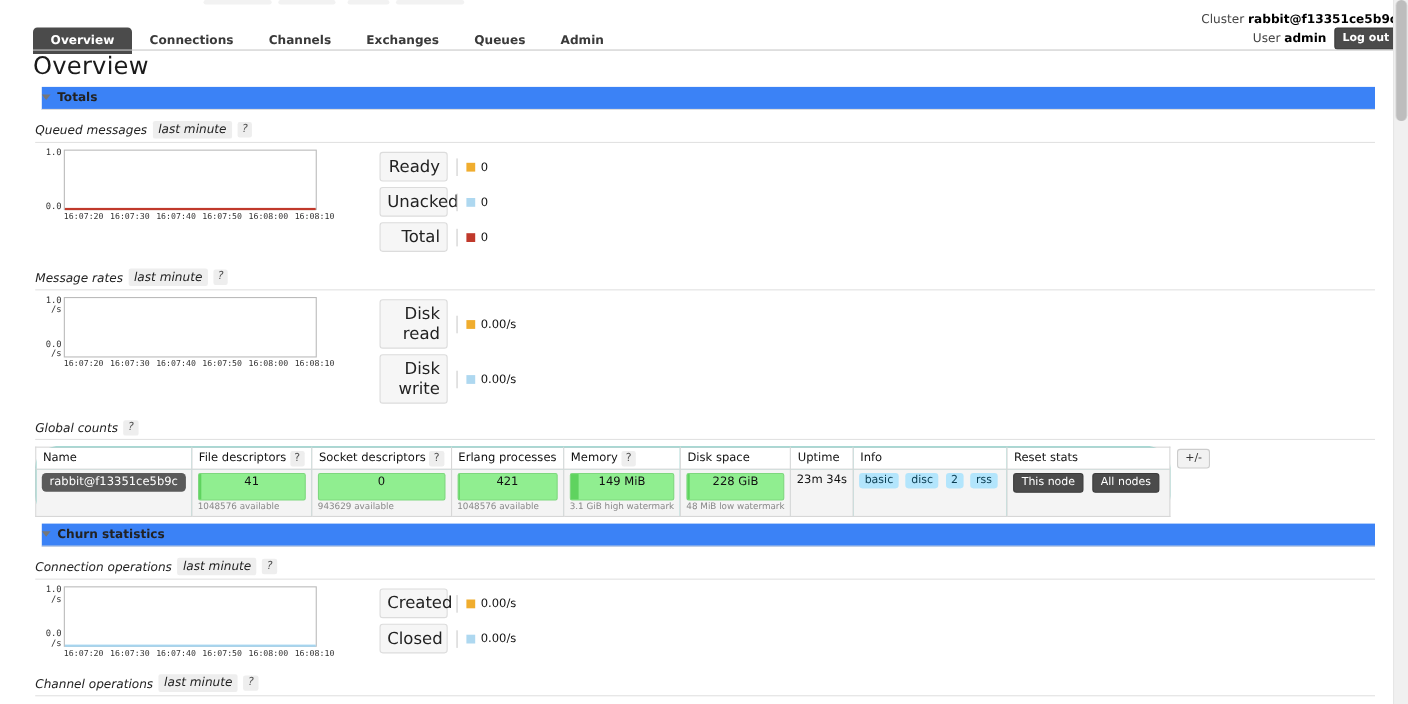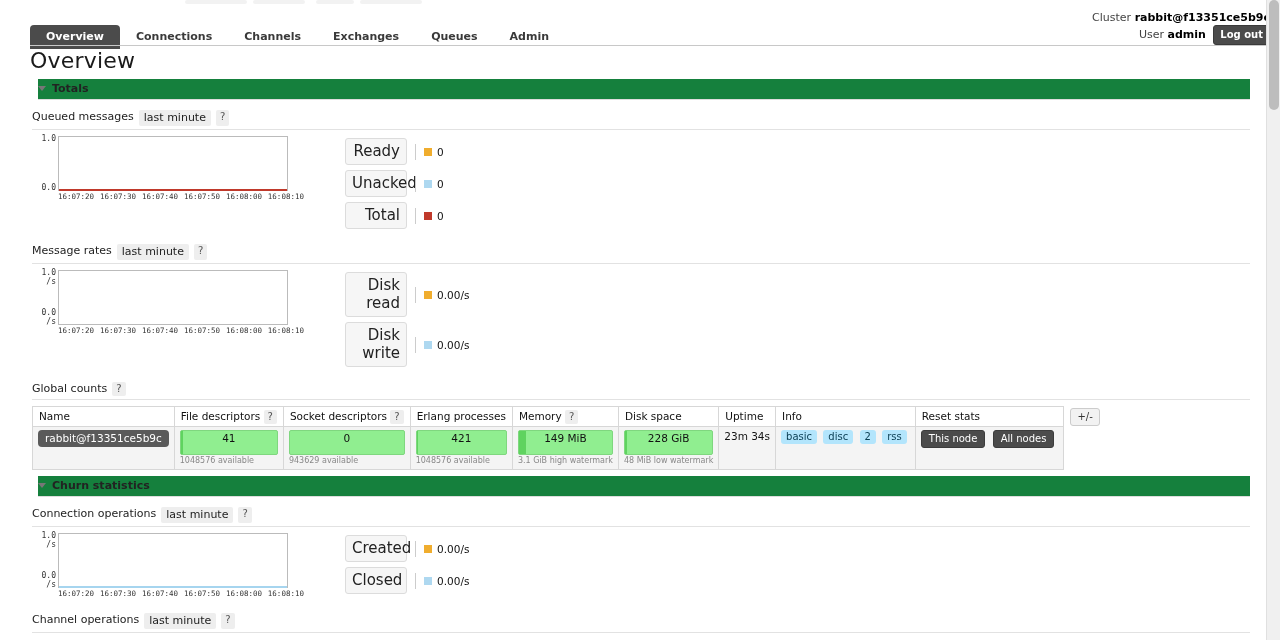--- a/index.html
+++ b/index.html
@@ -63,41 +63,41 @@
     margin: 8px 0 2px 30px;
     font-size: 22px; font-weight: normal;
     color: #1a1a1a;
     letter-spacing: 0.2px;
   }
 
   .section-head {
     margin: 6px 30px 0 38px;
     padding: 3px 0 4px 0;
     border-bottom: 1px solid #ddd;
-    background: #15803d;
+    background: #3b82f6;
     font-size: 11px; font-weight: bold; color: #222;
     display: flex; align-items: center; gap: 6px;
     cursor: pointer;
     position: relative;
   }
   .section-head .caret {
     display: inline-block;
     width: 0; height: 0;
     border-left: 4px solid transparent;
     border-right: 4px solid transparent;
     border-top: 5px solid #777;
     margin-left: 0px;
   }
 
   .sub-head {
     margin: 10px 30px 4px 32px;
     padding-bottom: 3px;
     border-bottom: 1px solid #e2e2e2;
-    display: flex; gap: 5px;
-    font-size: 11px; color: #222;
+    display: flex; align-items: center; gap: 5px;
+    font-size: 11px; color: #222; font-style: italic;
   }
   .tag {
     background: #eeeeee; color: #222;
     padding: 1px 5px 2px 5px;
     border-radius: 2px;
     font-size: 11px;
     cursor: pointer;
   }
   .qmark {
     background: #eeeeee; color: #555;

